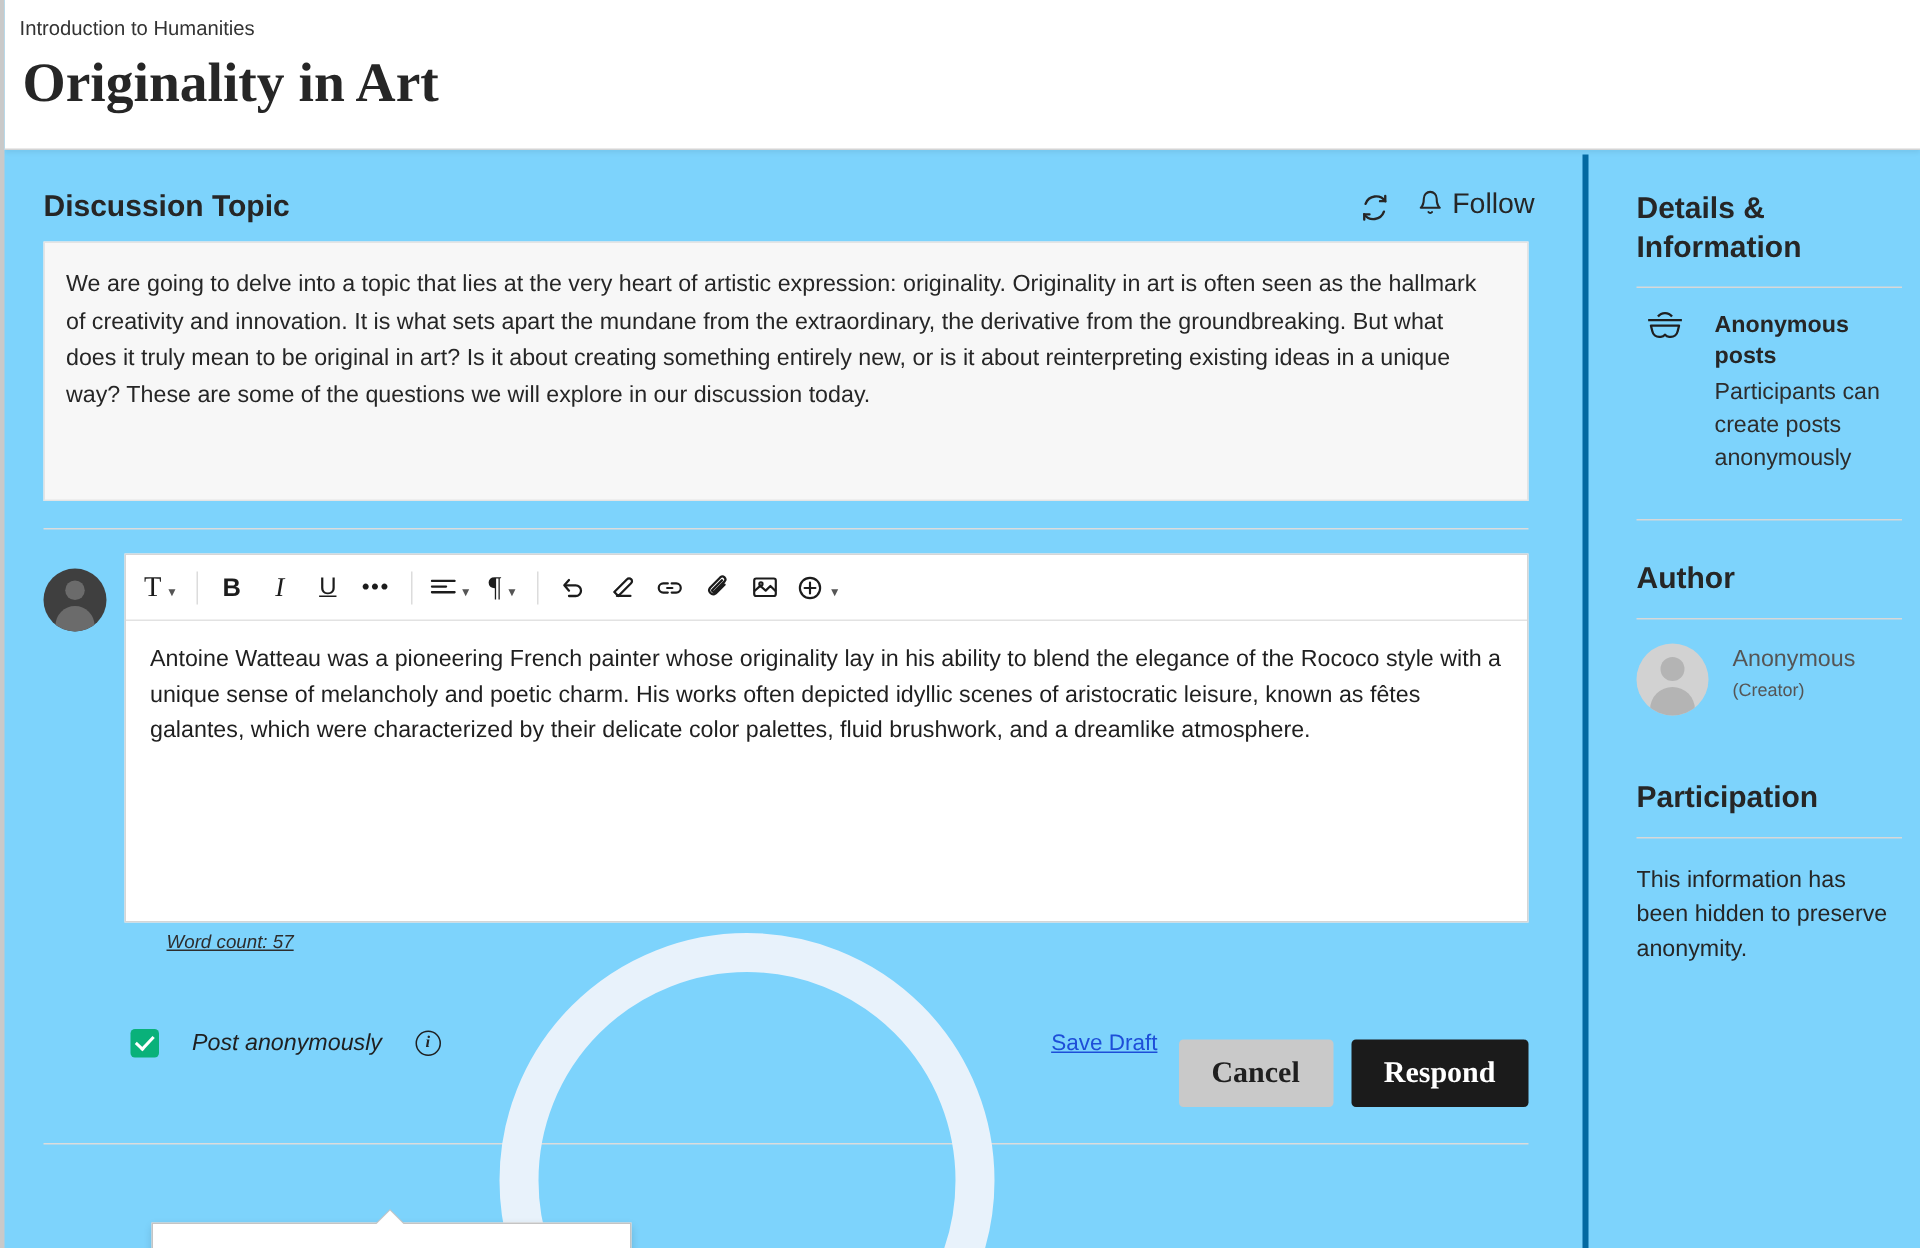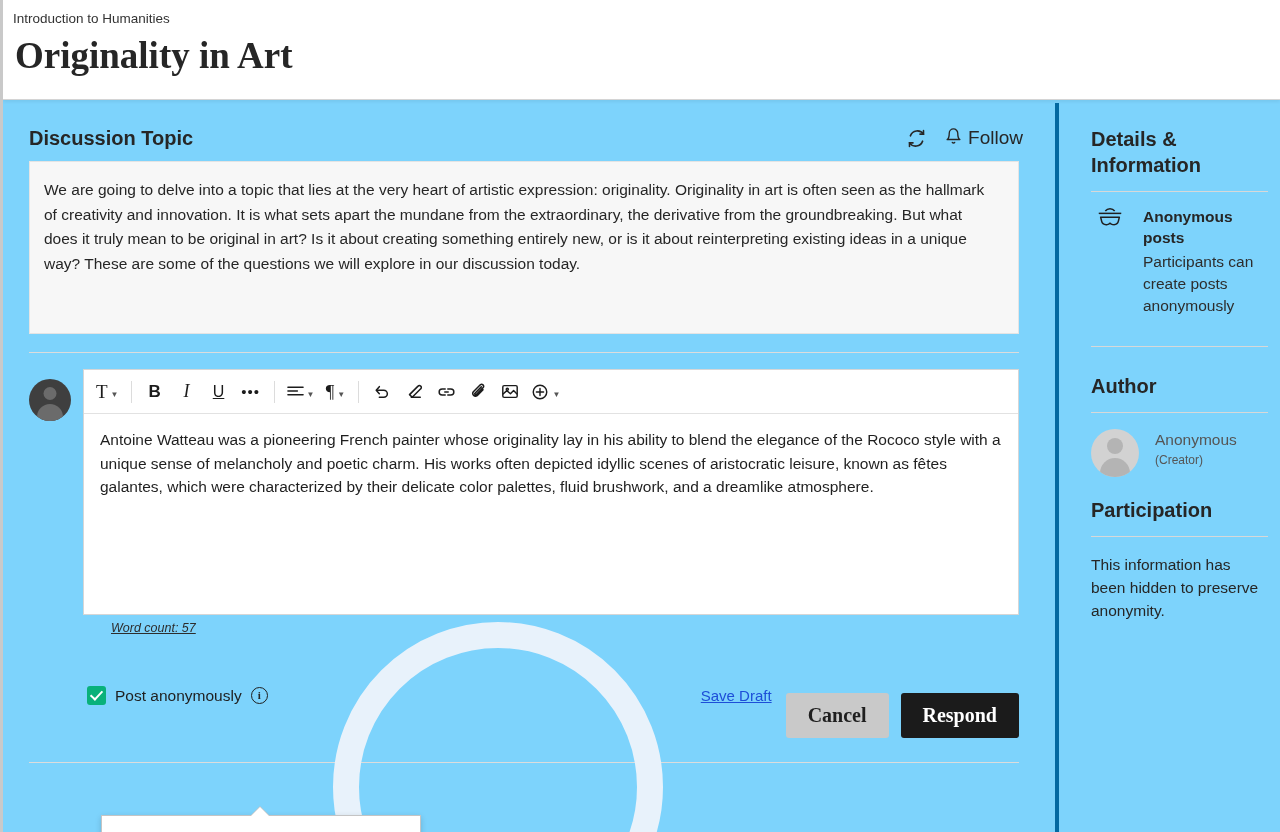--- a/index.html
+++ b/index.html
@@ -217,23 +217,24 @@
 
   
   .action-row {
     display: flex;
     align-items: center;
     margin: 18px 36px 0 26px;
   }
   .anon-check {
     display: flex;
     align-items: center;
-    gap: 9px;
+    gap: 22px;
     flex: 1;
     padding-left: 58px;
+    font-style: italic;
   }
   .checkbox {
     width: 19px; height: 19px;
     background: #09b17a;
     border-radius: 3px;
     position: relative;
     cursor: pointer;
     flex: 0 0 19px;
   }
   .checkbox::after {
@@ -405,21 +406,21 @@
     font-size: 12px;
     color: #555;
     line-height: 21px;
   }
   .participation-text {
     font-size: 15.5px;
     line-height: 23px;
     color: #262626;
     margin-top: 16px;
   }
-  .mt-part { margin-top: 20px; }
+  .mt-part { margin-top: 42px; }
 </style>
 </head>
 <body>
 
 <div id="app">
 
   <div class="page-header">
     <div class="breadcrumb">Introduction to Humanities</div>
     <h1 class="page-title">Originality in Art</h1>
   </div>

